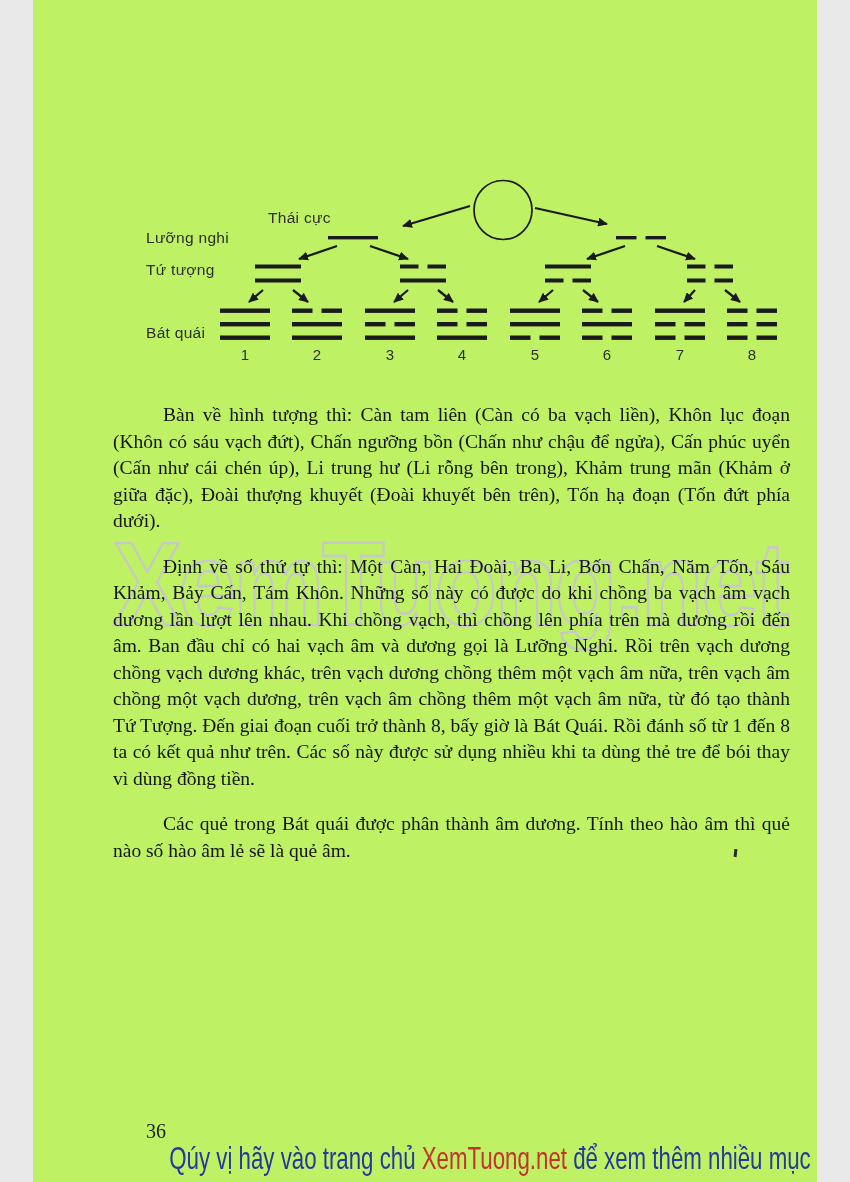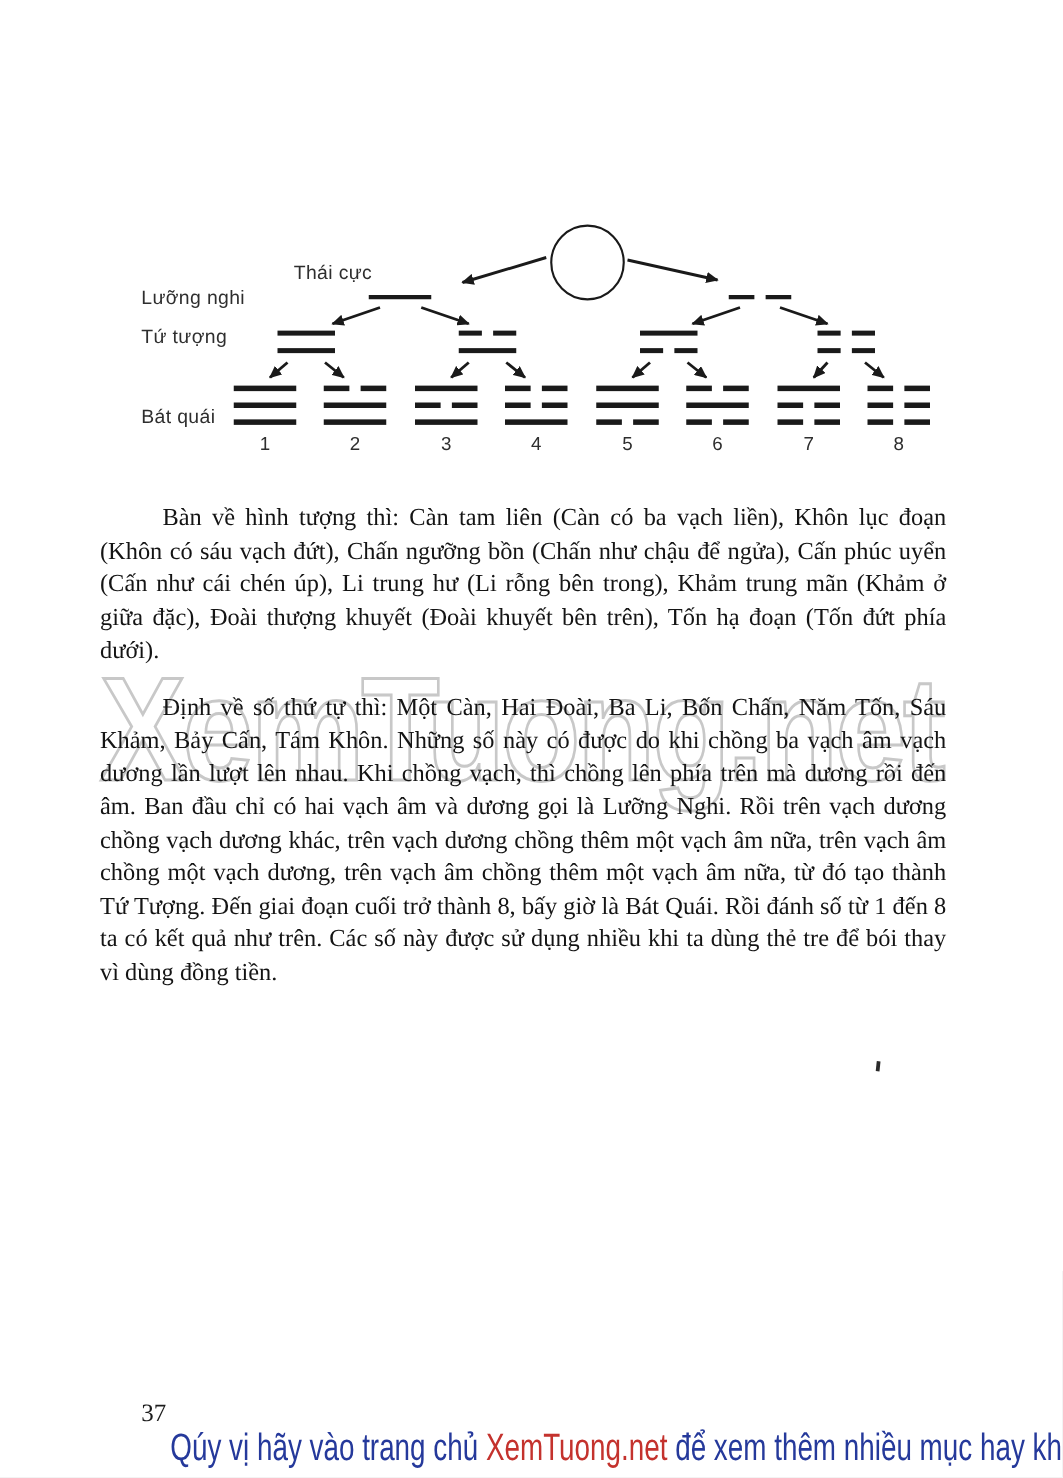--- a/index.html
+++ b/index.html
@@ -1,18 +1,18 @@
 <!DOCTYPE html>
 <html><head>
 <meta charset="utf-8">
 <style>
   html,body{margin:0;padding:0;background:#e9e9e9;}
   .page{
-    position:relative;width:850px;height:1182px;margin:0 auto;
-    background:#ffffff;overflow:hidden;
+    position:relative;width:784px;height:1182px;margin:0 auto;
+    background:#bef264;overflow:hidden;
     font-family:"Liberation Serif", serif;color:#141414;
   }
   
   .diagram{position:absolute;left:90px;top:170px;width:700px;height:210px;}
   .diagram text{font-family:"Liberation Sans", sans-serif;fill:#2e2e2e;}
   .dlabel{font-size:15.5px;letter-spacing:.3px;}
   .num{font-size:15px;fill:#1d1d1d;}
   .arrow{stroke:#1a1a1a;stroke-width:2.3;marker-end:url(#ah);}
   
   .watermark{
@@ -164,21 +164,22 @@
       <text x="484" y="190" text-anchor="middle" class="num">6</text>
       <text x="557" y="190" text-anchor="middle" class="num">7</text>
       <text x="629" y="190" text-anchor="middle" class="num">8</text>
     </svg>
 
   <div class="watermark">XemTuong.net</div>
 
   <div class="bodytext">
     <p>Bàn về hình tượng thì: Càn tam liên (Càn có ba vạch liền), Khôn lục đoạn (Khôn có sáu vạch đứt), Chấn ngưỡng bồn (Chấn như chậu để ngửa), Cấn phúc uyển (Cấn như cái chén úp), Li trung hư (Li rỗng bên trong), Khảm trung mãn (Khảm ở giữa đặc), Đoài thượng khuyết (Đoài khuyết bên trên), Tốn hạ đoạn (Tốn đứt phía dưới).</p>
     <p>Định về số thứ tự thì: Một Càn, Hai Đoài, Ba Li, Bốn Chấn, Năm Tốn, Sáu Khảm, Bảy Cấn, Tám Khôn. Những số này có được do khi chồng ba vạch âm vạch dương lần lượt lên nhau. Khi chồng vạch, thì chồng lên phía trên mà dương rồi đến âm. Ban đầu chỉ có hai vạch âm và dương gọi là Lưỡng Nghi. Rồi trên vạch dương chồng vạch dương khác, trên vạch dương chồng thêm một vạch âm nữa, trên vạch âm chồng một vạch dương, trên vạch âm chồng thêm một vạch âm nữa, từ đó tạo thành Tứ Tượng. Đến giai đoạn cuối trở thành 8, bấy giờ là Bát Quái. Rồi đánh số từ 1 đến 8 ta có kết quả như trên. Các số này được sử dụng nhiều khi ta dùng thẻ tre để bói thay vì dùng đồng tiền.</p>
+    <p>Các quẻ trong Bát quái được phân thành âm dương. Tính theo hào âm thì quẻ nào số hào âm lẻ sẽ là quẻ âm.</p>
   </div>
 
   <div class="stray"></div>
 
-  <div class="pagenum">37</div>
+  <div class="pagenum">36</div>
   <div class="footer">
     <span class="footer-inner"><span>Qúy vị hãy vào trang chủ </span><span class="footer-brand">XemTuong.net</span><span> để xem thêm nhiều mục hay khác</span></span>
   </div>
 </div>
 
 </body></html>

